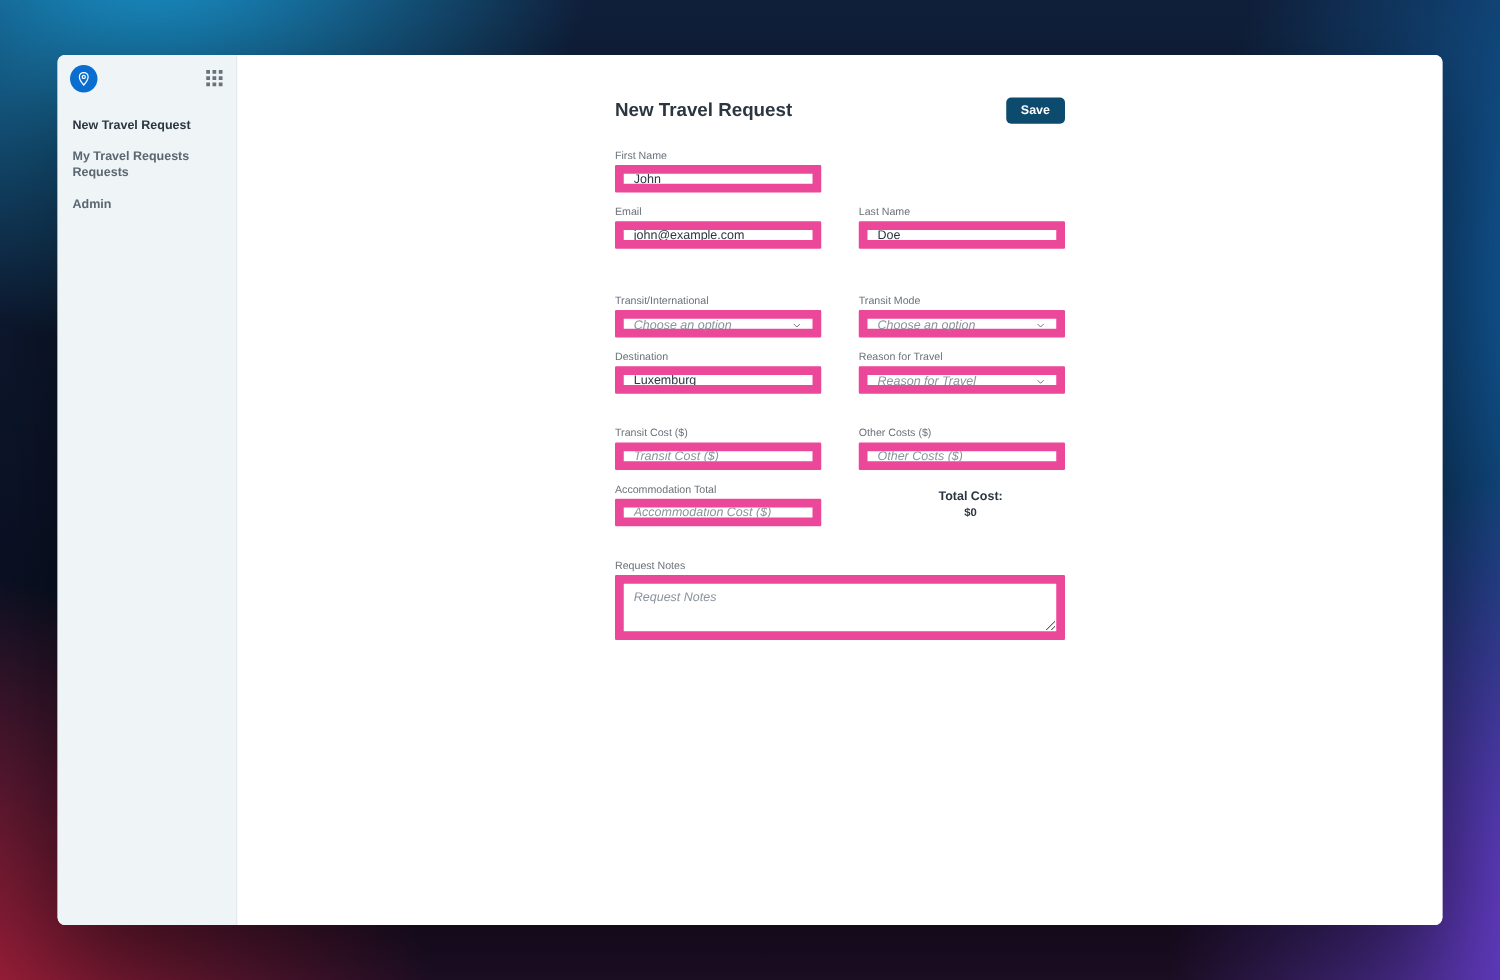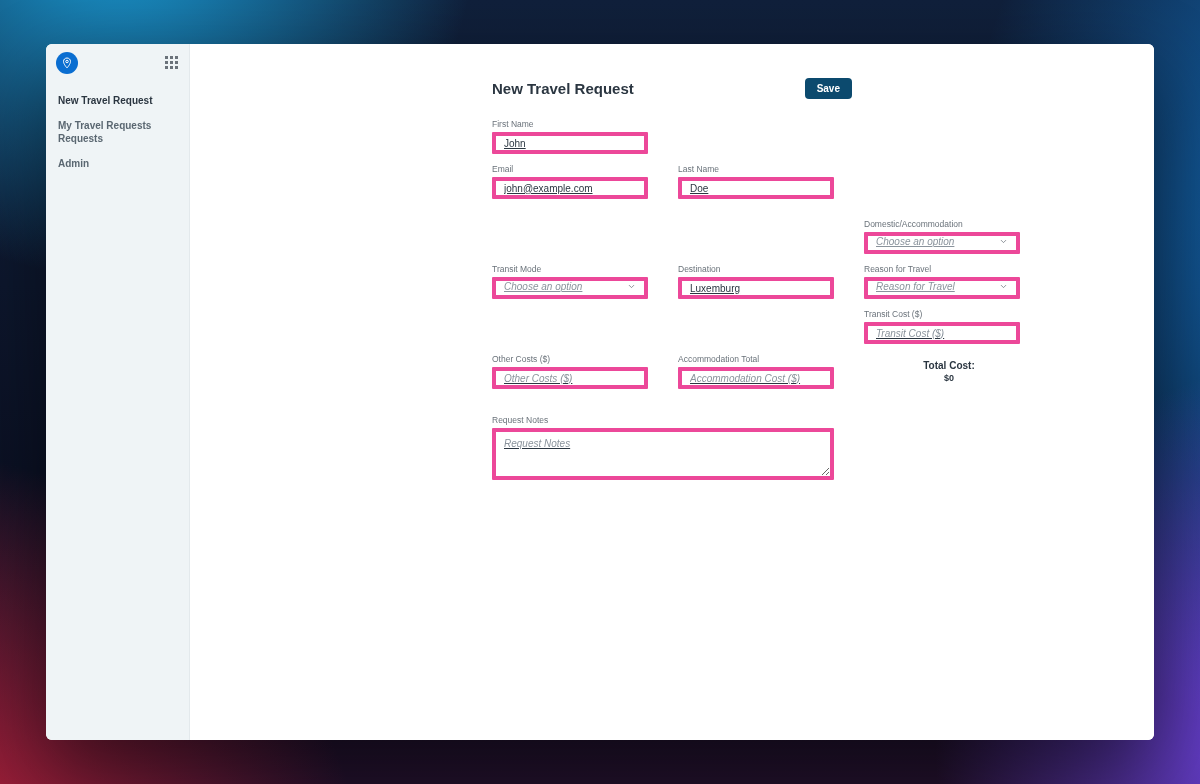--- a/index.html
+++ b/index.html
@@ -121,46 +121,45 @@
     border: none;
     border-radius: 4px;
     font-size: 10px;
     font-weight: 600;
     padding: 5px 12px;
     cursor: pointer;
   }
 
   .form-grid {
     display: grid;
-    grid-template-columns: 1fr 1fr 1fr;
+    grid-template-columns: 1fr 1fr;
     column-gap: 30px;
     row-gap: 10px;
   }
   .field { display: flex; flex-direction: column; }
   .field.full { grid-column: 1 / span 2; }
   .field.half-left { grid-column: 1 / span 1; }
   .field.half-right-anchor { grid-column: 2 / span 1; }
 
   .f-label {
     font-size: 8.5px;
     color: #6a727a;
     margin-bottom: 3px;
   }
 
   .f-input, .f-select {
     height: 22px;
-    border: 4px solid #ec4899;
+    border: 7px solid #ec4899;
     border-radius: 1px;
     font-size: 10px;
     padding: 0 8px;
     background: #ffffff;
     color: #2b3641;
     font-family: inherit;
     outline: none;
-    text-decoration: underline;
   }
   .f-input::placeholder { color: #8a939c; font-style: italic; }
 
   .f-select {
     display: flex;
     align-items: flex-start;
     justify-content: space-between;
     font-style: italic;
     color: #8a939c;
     cursor: pointer;
@@ -247,21 +246,21 @@
 
         <div class="field">
           <label class="f-label">Last Name</label>
           <input class="f-input" value="Doe" style="">
         </div>
         <div class="field half-right-anchor"></div>
 
         <div class="gap"></div>
 
         <div class="field">
-          <label class="f-label">Domestic/Accommodation</label>
+          <label class="f-label">Transit/International</label>
           <div class="f-select">
             <span>Choose an option</span>
             <span class="chev">
               <svg width="9" height="9" viewBox="0 0 24 24">
                   <path d="M6 9l6 6 6-6" stroke="#6a727a" stroke-width="2" fill="none" stroke-linecap="round"></path>
                 </svg>
             </span>
           </div>
         </div>
         <div class="field">

